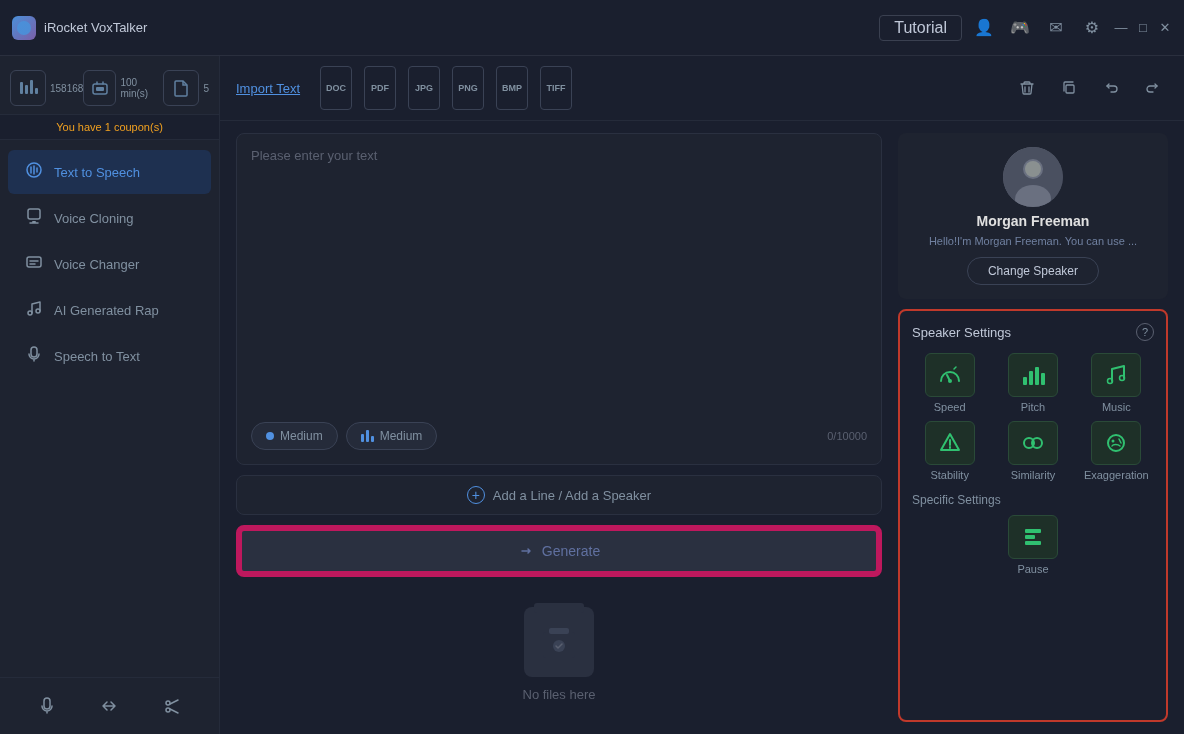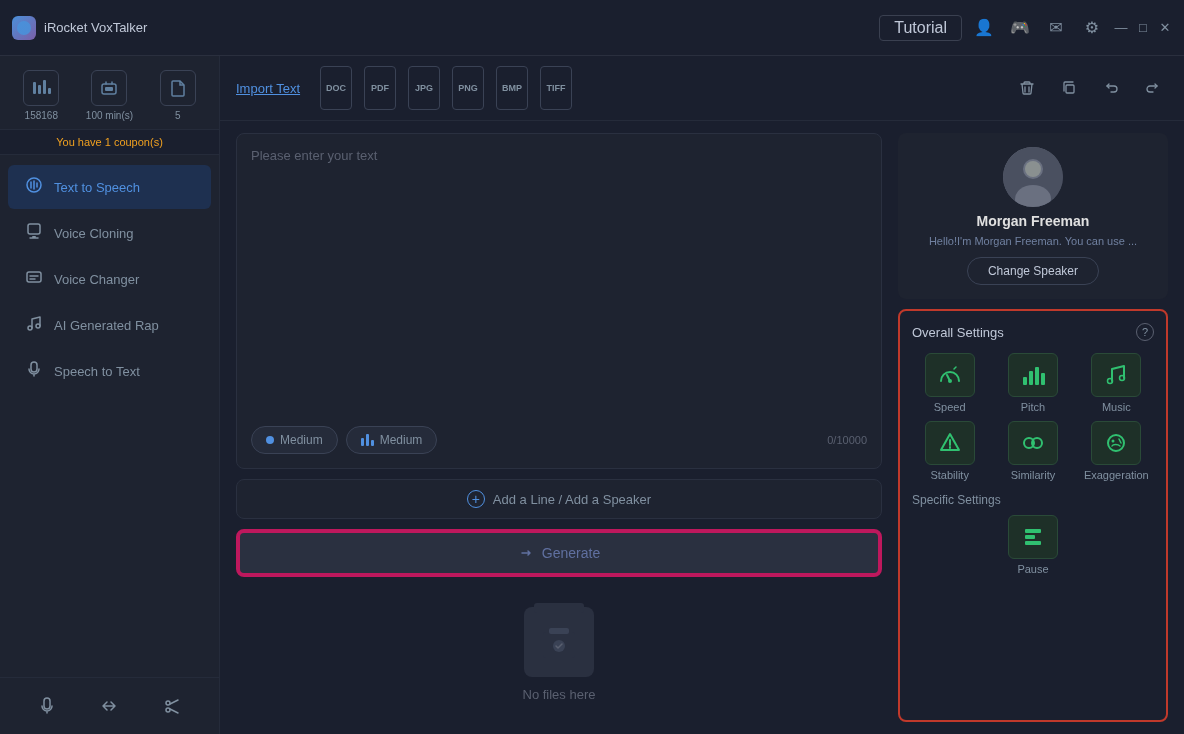--- a/index.html
+++ b/index.html
@@ -97,21 +97,21 @@
 
     .sidebar-stats {
       display: flex;
       align-items: center;
       justify-content: space-around;
       padding: 14px 10px 8px;
       border-bottom: 1px solid #252b3a;
     }
     .stat-item {
       display: flex;
-      flex-direction: column;
+      flex-direction: row;
       align-items: center;
       gap: 4px;
     }
     .stat-icon {
       width: 36px;
       height: 36px;
       border: 1px solid #3a4255;
       border-radius: 6px;
       display: flex;
       align-items: center;
@@ -323,21 +323,21 @@
       font-size: 14px;
     }
 
     .generate-btn {
       display: flex;
       align-items: center;
       justify-content: center;
       gap: 8px;
       padding: 12px;
       background: #2a3040;
-      border: 4px solid #be185d;
+      border: 6px solid #be185d;
       border-radius: 8px;
       color: #6070a0;
       font-size: 14px;
       font-weight: 500;
       cursor: pointer;
     }
 
     
     .settings-panel {
       width: 270px;
@@ -753,21 +753,21 @@
               <circle cx="30" cy="22" r="8" fill="#8a9090"></circle>
             </svg>
           </div>
           <span class="speaker-name">Morgan Freeman</span>
           <span class="speaker-desc">Hello!I'm Morgan Freeman. You can use ...</span>
           <button class="change-speaker-btn">Change Speaker</button>
         </div>
 
         <div class="overall-settings">
           <div class="settings-header">
-            <span class="settings-title">Overall Settings</span>
+            <span class="settings-title">Speaker Settings</span>
             <div class="help-icon">?</div>
           </div>
 
           <div class="settings-grid">
 
             <div class="setting-item">
               <div class="setting-icon-box">
                 <svg width="28" height="28" viewBox="0 0 28 28" fill="none">
                   <path d="M5 20a9 9 0 1118 0" stroke="#30c070" stroke-width="2" fill="none" stroke-linecap="round"></path>
                   <path d="M14 20l-3-6" stroke="#30c070" stroke-width="2" stroke-linecap="round"></path>

